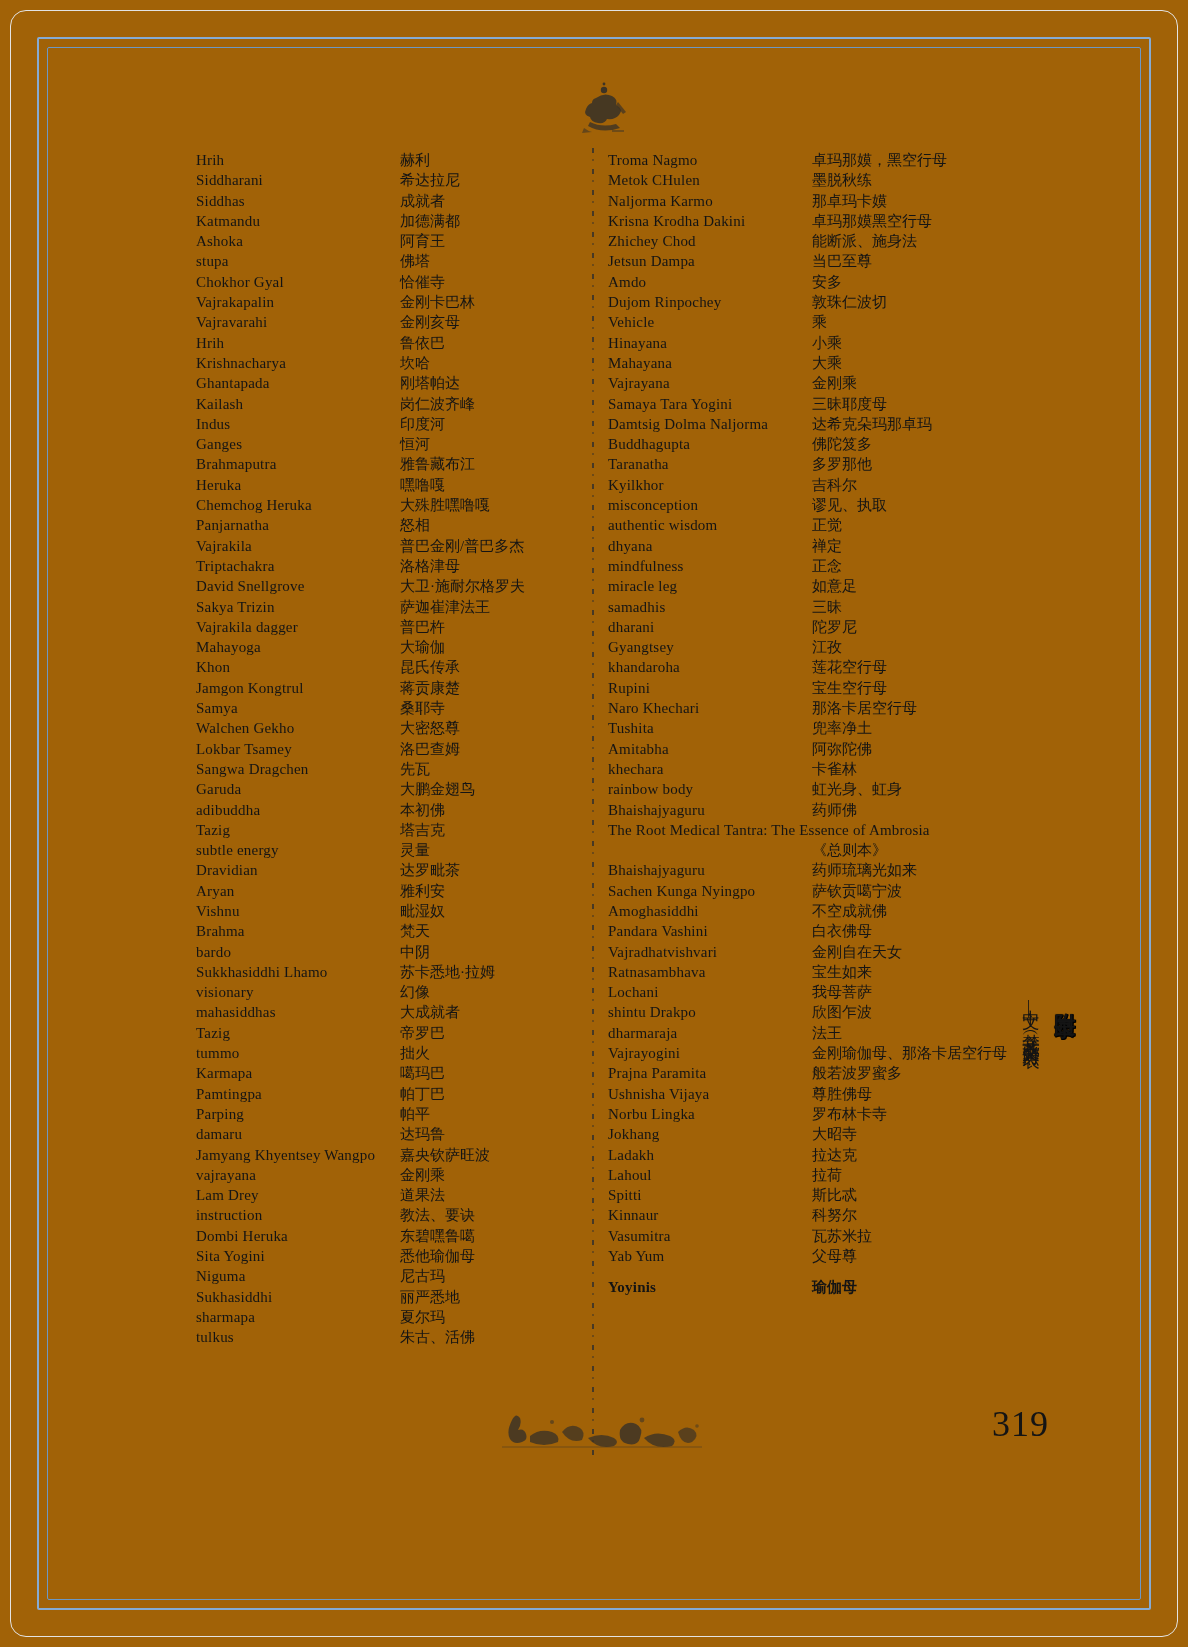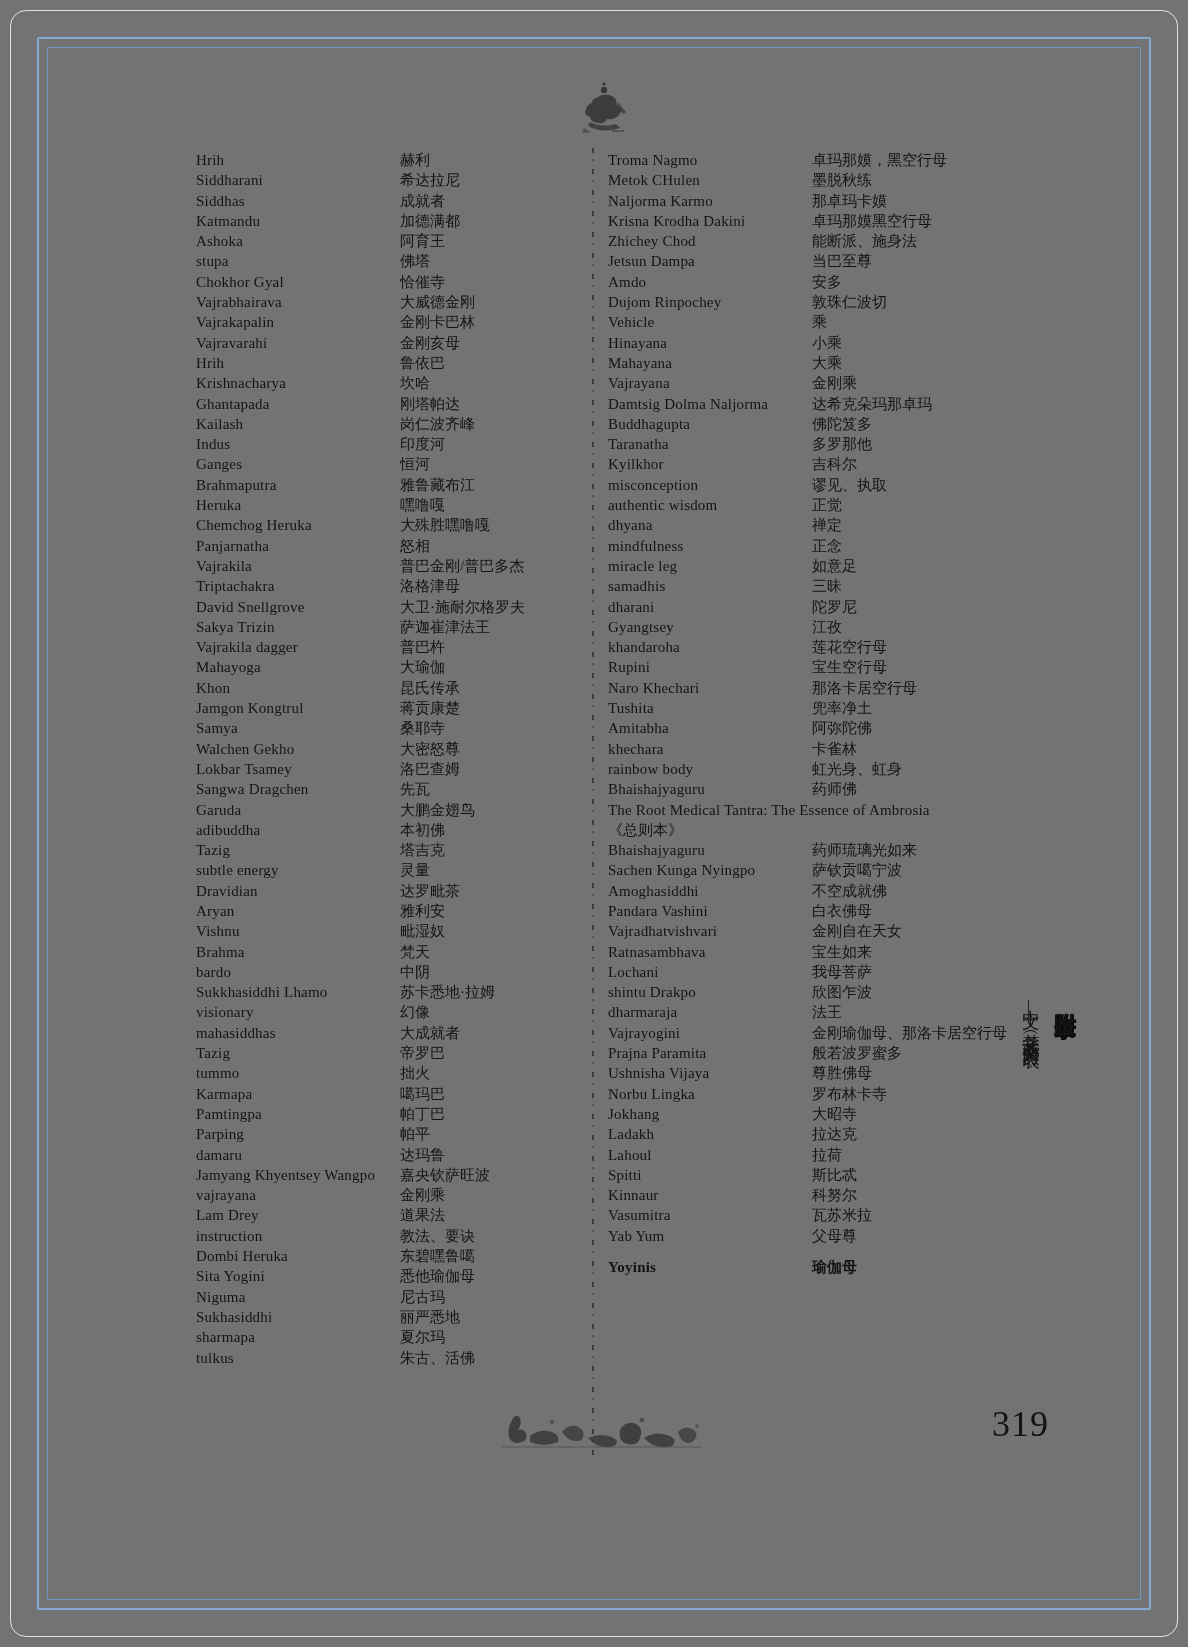--- a/index.html
+++ b/index.html
@@ -1,19 +1,19 @@
 <!DOCTYPE html>
 <html><head>
 <meta charset="utf-8">
 <style>
   html,body{margin:0;padding:0;background:#ffffff;}
   #page{
     position:relative;
     width:1188px;height:1647px;
-    background:#737373;
+    background:#a16207;
     font-family:"Liberation Serif","DejaVu Serif",serif;
     color:#141414;
     overflow:hidden;
   }
   .page-edge{
     position:absolute;inset:10px;
     border:1px solid #e3e3e3;border-radius:16px;
     pointer-events:none;
   }
   .frame-outer{
@@ -30,21 +30,21 @@
     position:absolute;top:150px;
     font-size:15px;
   }
   .col-left{left:196px;width:398px;}
   .col-right{left:608px;width:432px;}
   .row{display:flex;height:20.3px;line-height:20.3px;white-space:nowrap;}
   .term{width:204px;flex:none;letter-spacing:.2px;}
   .trans{flex:none;}
   .row.wide{display:block;height:40.6px;}
   .row.wide .term{display:block;width:auto;height:20.3px;}
-  .row.wide .trans{display:block;height:20.3px;}
+  .row.wide .trans{display:block;margin-left:204px;height:20.3px;}
   .row.gap{margin-top:11px;font-weight:bold;}
   .divider{
     position:absolute;left:592px;top:148px;width:2px;height:1312px;
     background:repeating-linear-gradient(
       to bottom,
       rgba(45,45,45,.78) 0 5px,
       transparent 5px 11px,
       rgba(45,45,45,.45) 11px 13px,
       transparent 13px 21px);
   }
@@ -111,24 +111,20 @@
       </div>
       <div class="row">
         <span class="term">stupa</span>
         <span class="trans">佛塔</span>
       </div>
       <div class="row">
         <span class="term">Chokhor Gyal</span>
         <span class="trans">恰催寺</span>
       </div>
       <div class="row">
-        <span class="term">Vajrabhairava</span>
-        <span class="trans">大威德金刚</span>
-      </div>
-      <div class="row">
         <span class="term">Vajrakapalin</span>
         <span class="trans">金刚卡巴林</span>
       </div>
       <div class="row">
         <span class="term">Vajravarahi</span>
         <span class="trans">金刚亥母</span>
       </div>
       <div class="row">
         <span class="term">Hrih</span>
         <span class="trans">鲁依巴</span>
@@ -372,20 +368,24 @@
         <span class="term">Hinayana</span>
         <span class="trans">小乘</span>
       </div>
       <div class="row">
         <span class="term">Mahayana</span>
         <span class="trans">大乘</span>
       </div>
       <div class="row">
         <span class="term">Vajrayana</span>
         <span class="trans">金刚乘</span>
+      </div>
+      <div class="row">
+        <span class="term">Samaya Tara Yogini</span>
+        <span class="trans">三昧耶度母</span>
       </div>
       <div class="row">
         <span class="term">Damtsig Dolma Naljorma</span>
         <span class="trans">达希克朵玛那卓玛</span>
       </div>
       <div class="row">
         <span class="term">Buddhagupta</span>
         <span class="trans">佛陀笈多</span>
       </div>
       <div class="row">

